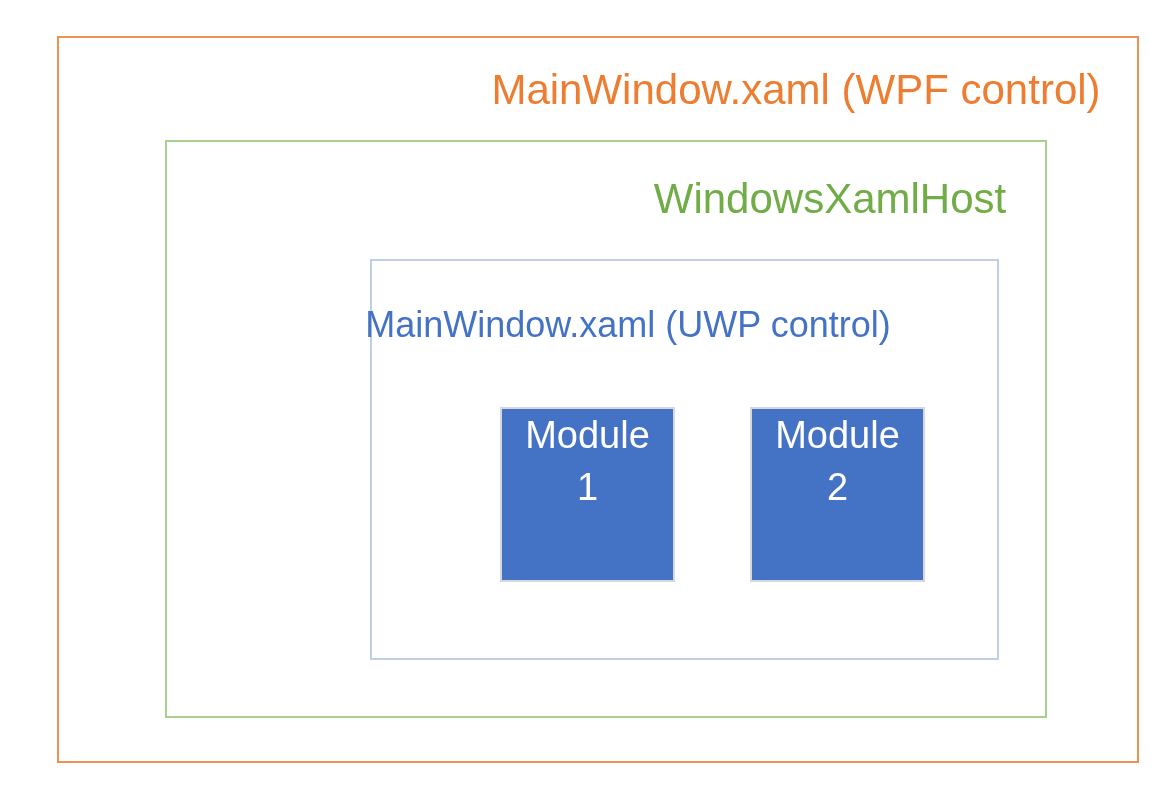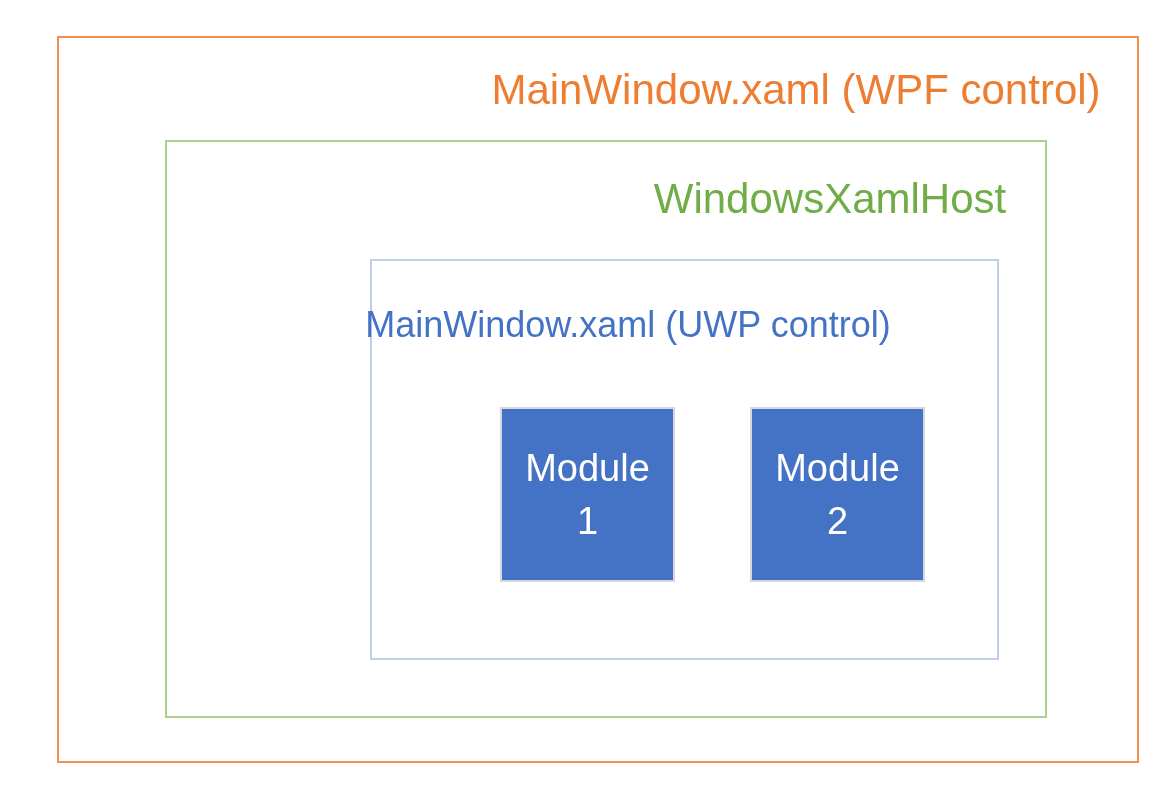--- a/index.html
+++ b/index.html
@@ -60,21 +60,21 @@
   .module {
     position: absolute;
     box-sizing: border-box;
     width: 175px; height: 175px;
     top: 407px;
     background: #4472C4;
     border: 2px solid #D6D6DD;
     display: flex;
     flex-direction: column;
     align-items: center;
-    justify-content: center;
+    justify-content: flex-start;
     color: #FFFFFF;
     font-size: 38px;
     line-height: 1.38;
     text-align: center;
   }
   .module-1 { left: 500px; }
   .module-2 { left: 750px; }
 </style>
 </head>
 <body>

